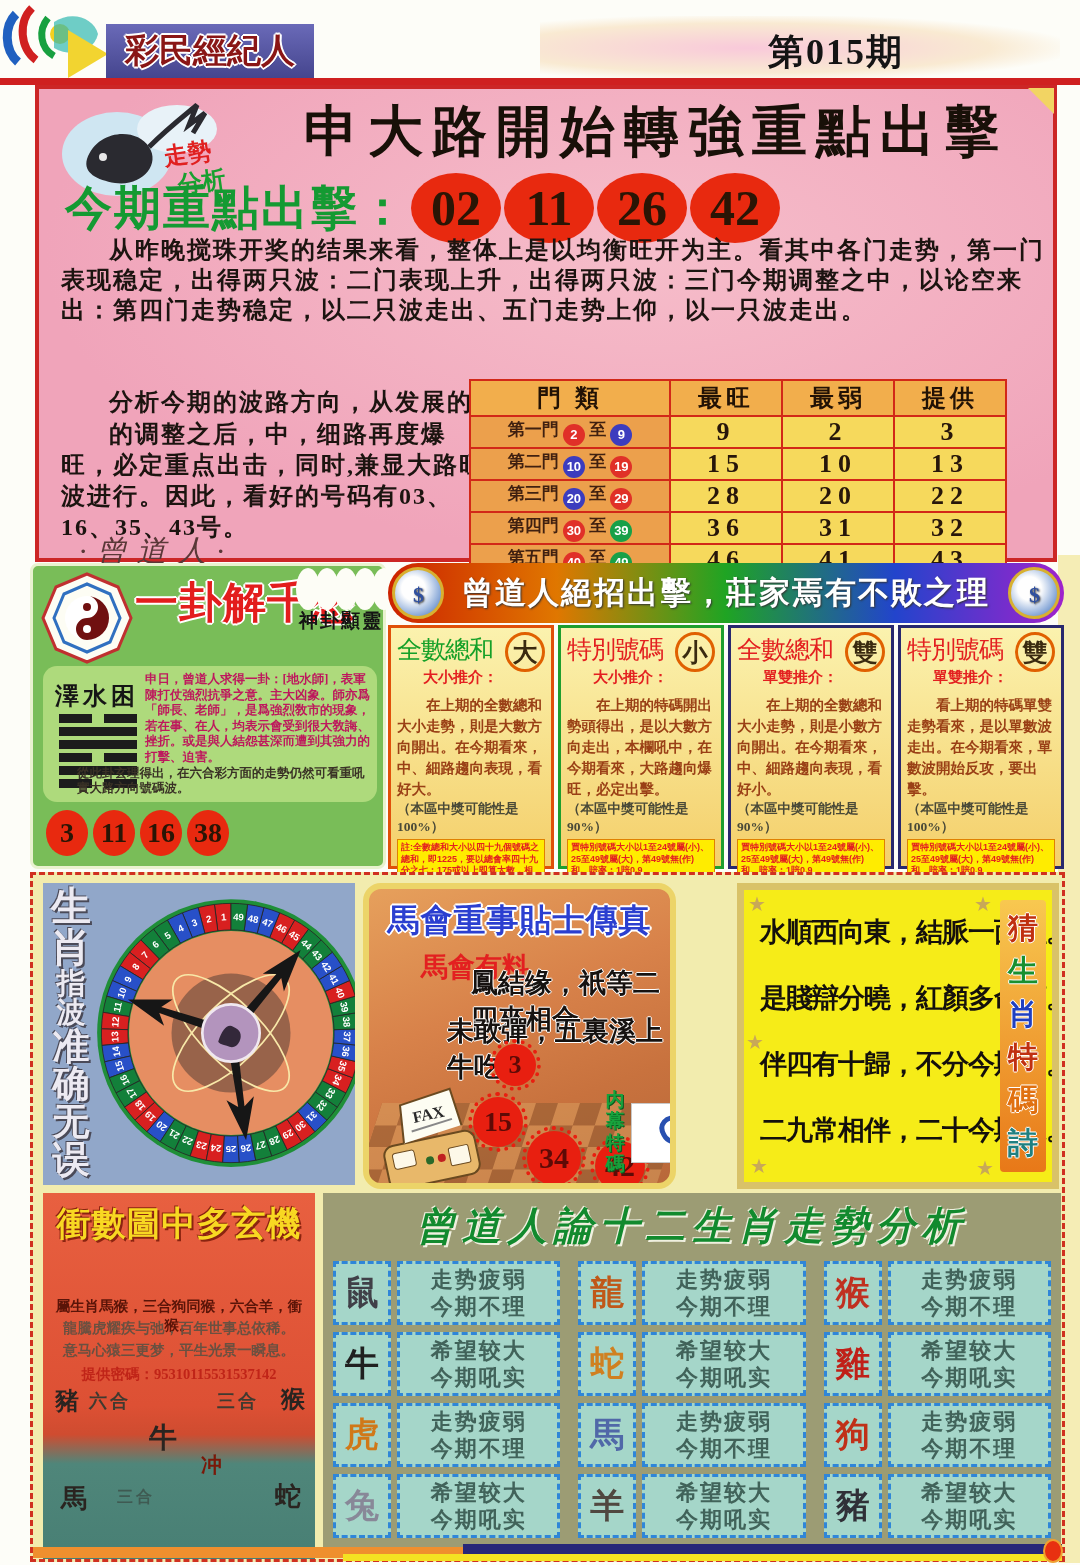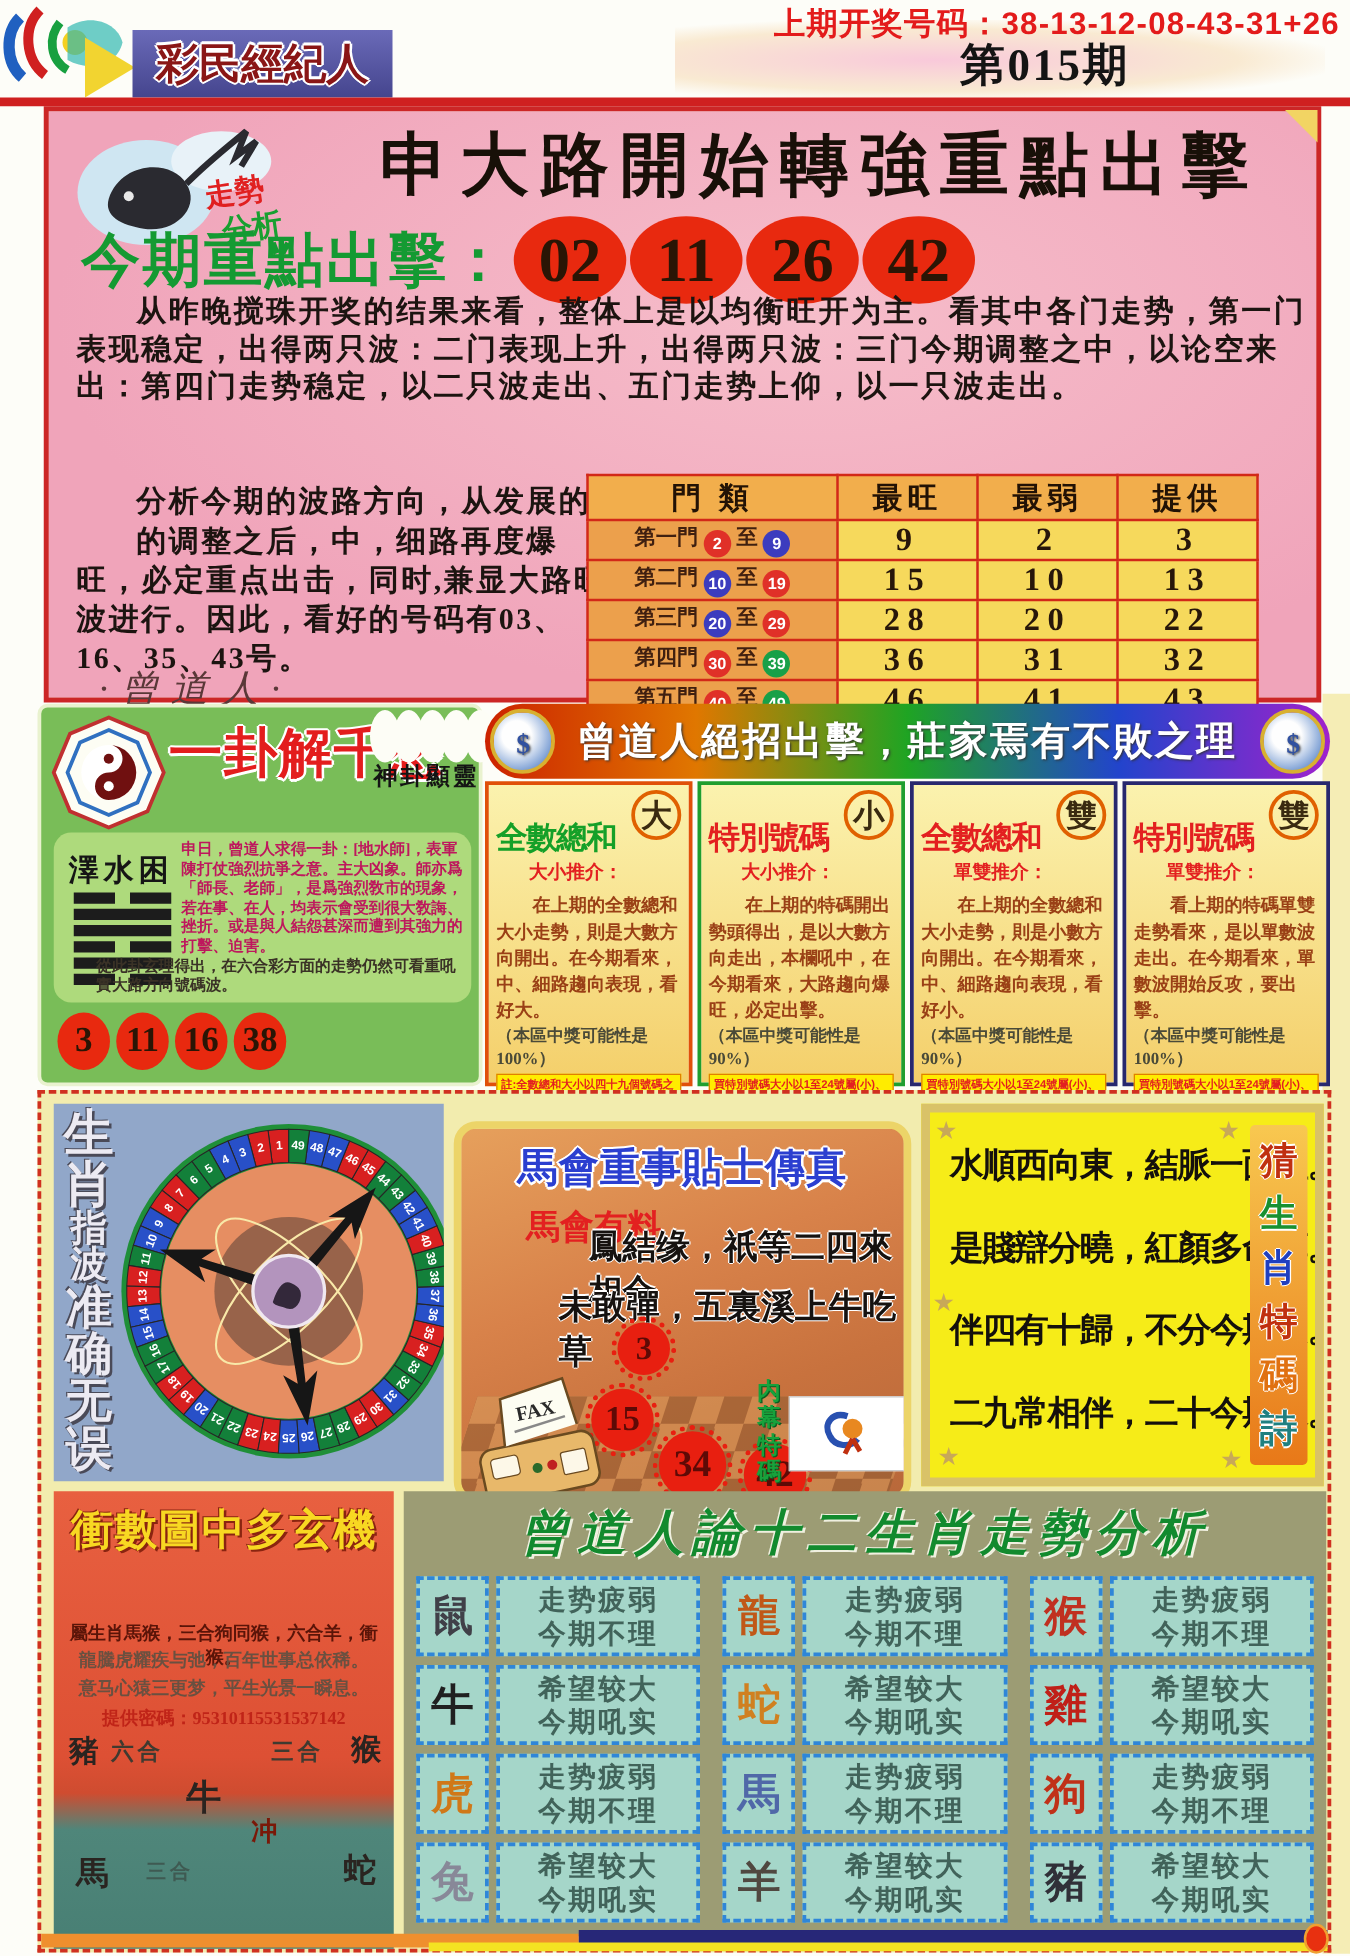--- a/index.html
+++ b/index.html
@@ -70,38 +70,38 @@
   #zhao-banner { left:0; top:0; width:676px; height:60px; border-radius:30px;
      background:linear-gradient(90deg,#cc2200,#e07700,#1fa423,#2244cc,#a022cc); display:flex; align-items:center; justify-content:center;
      font-size:31px; font-weight:bold; color:#fff; letter-spacing:2px; text-shadow:1px 1px 2px #333; }
   .medal { position:absolute; top:4px; width:52px; height:52px; border-radius:50%; border:3px solid #d8b030;
            background:radial-gradient(circle at 40% 40%, #fefefe 30%, #88a8d8 70%, #4060a0); }
   .medal:after { content:"$"; position:absolute; left:18px; top:12px; color:#3050a0; font-weight:bold; font-size:22px;}
   #zhao-boxes { left:0; top:62px; width:676px; height:244px; display:flex; gap:4px; }
   .zbox { flex:1; border:3px solid; background:linear-gradient(180deg,#fbf2ae,#f4cf6a); padding:5px 6px 4px 6px;
           display:flex; flex-direction:column; position:relative; }
   .zb0 { border-color:#e0500a; } .zb1 { border-color:#1f9e2e; } .zb2 { border-color:#28286e; } .zb3 { border-color:#28286e; }
-  .zbox-title { font-size:25px; font-weight:bold; letter-spacing:-1px;margin-top:20px; }
+  .zbox-title { font-size:25px; font-weight:normal; letter-spacing:-1px; }
   .zcircle { position:absolute; right:6px; top:4px; width:40px; height:40px; border:3px solid #e06000; border-radius:50%;
              display:flex; align-items:center; justify-content:center; font-size:25px; font-weight:bold; color:#3a2a10; }
   .zsub { font-size:15px; font-weight:bold; color:#e32020; margin:2px 0 0 26px; }
   .zbody { font-size:14.5px; color:#9a4016; font-weight:bold; line-height:21px; text-indent:2em; margin-top:8px; }
   .zprob { font-size:13.5px; color:#4a4a38; font-weight:bold; margin-top:auto; }
   .znote { background:#ffec00; border:1px solid #e08000; color:#e32020; font-size:9px; line-height:11.5px;
            font-weight:bold; padding:2px 3px; margin-top:3px; font-family:"Liberation Sans",sans-serif; }
 
   
   #sec-bottom { left:30px; top:872px; width:1035px; height:690px; background:#f2ecae; border:3px dashed #d03020; }
 
   #roulette { left:10px; top:8px; width:312px; height:302px; background:#91a7c9; overflow:hidden;}
   #wheel-caption { left:4px; top:4px; width:48px; display:flex; flex-direction:column; align-items:center; }
   #wheel-caption span { font-weight:bold; color:#eceaf2; text-shadow:2px 2px 0 #4a4a58,-1px -1px 0 #4a4a58; line-height:1.02;}
   #wheel-caption span.big { font-size:40px; } #wheel-caption span.mid { font-size:29px; } #wheel-caption span.b2 { font-size:37px; }
 
-  #mahui { left:330px; top:22px; width:366px; height:306px; border:6px solid #ecd468; border-radius:18px; overflow:hidden;
+  #mahui { left:330px; top:8px; width:313px; height:306px; border:6px solid #ecd468; border-radius:18px; overflow:hidden;
            background:linear-gradient(160deg,#e6a05c 0%,#d8824a 40%,#c8723e 70%,#b8683a 100%); }
   #mahui .check { position:absolute; left:0; bottom:0; width:100%; height:80px; opacity:.5;
      background:repeating-conic-gradient(#8a5a30 0 25%, #d8a060 0 50%) 0 0/44px 44px; transform:skewX(-18deg); }
   #mahui-title { left:0; top:10px; width:100%; text-align:center; font-size:32px; font-weight:bold; color:#2b3fd0; letter-spacing:1px;}
   #mahui-sub { left:52px; top:60px; font-size:27px; font-weight:bold; color:#e32020; }
   #mahui-line1 { left:102px; top:76px; font-size:27px; font-weight:bold; color:#161210; }
   #mahui-line2 { left:78px; top:124px; font-size:27px; font-weight:bold; color:#161210; }
   .burst { position:absolute; background:#e81f10; border-radius:50%; outline:4px dotted #e81f10; outline-offset:1px;
            display:flex; align-items:center; justify-content:center; font-weight:bold; color:#5e0a06; }
   #mahui-vert { left:234px; top:200px; width:24px; display:flex; flex-direction:column; align-items:center; }
@@ -151,21 +151,20 @@
     <path d="M30 4 C16 18 18 44 34 56" stroke="#d02020" stroke-width="8" fill="none"></path>
     <path d="M46 14 C36 26 38 44 52 52" stroke="#18a040" stroke-width="7" fill="none"></path>
     <circle cx="58" cy="30" r="10" fill="#f5d020"></circle>
     <path d="M52 18 C70 6 92 14 96 30 C92 48 70 54 52 44" fill="#30b8b0" opacity="0.7"></path>
     <polygon points="66,26 106,50 66,74" fill="#f2d430"></polygon>
   </svg>
   <div class="abs" id="brand-box">
       <span class="ow">彩民經紀人</span>
     </div>
   <div class="abs" id="hdr-blob"></div>
-  <div class="abs" id="prev-draw">上期开奖号码：38-13-12-08-43-31+26</div>
   <div class="abs" id="issue-no">第015期</div>
 </div>
 <div class="abs" id="red-rule"></div>
 <div class="abs" id="edge-strip"></div>
 
 <div class="abs" id="sec-main">
   <div class="abs" id="fold"></div>
   <svg class="abs" style="left:18px;top:10px" width="190" height="110" viewBox="0 0 190 110">
     <ellipse cx="60" cy="55" rx="55" ry="42" fill="#cfe6f2"></ellipse>
     <ellipse cx="120" cy="30" rx="40" ry="24" fill="#e8f2f8"></ellipse>

